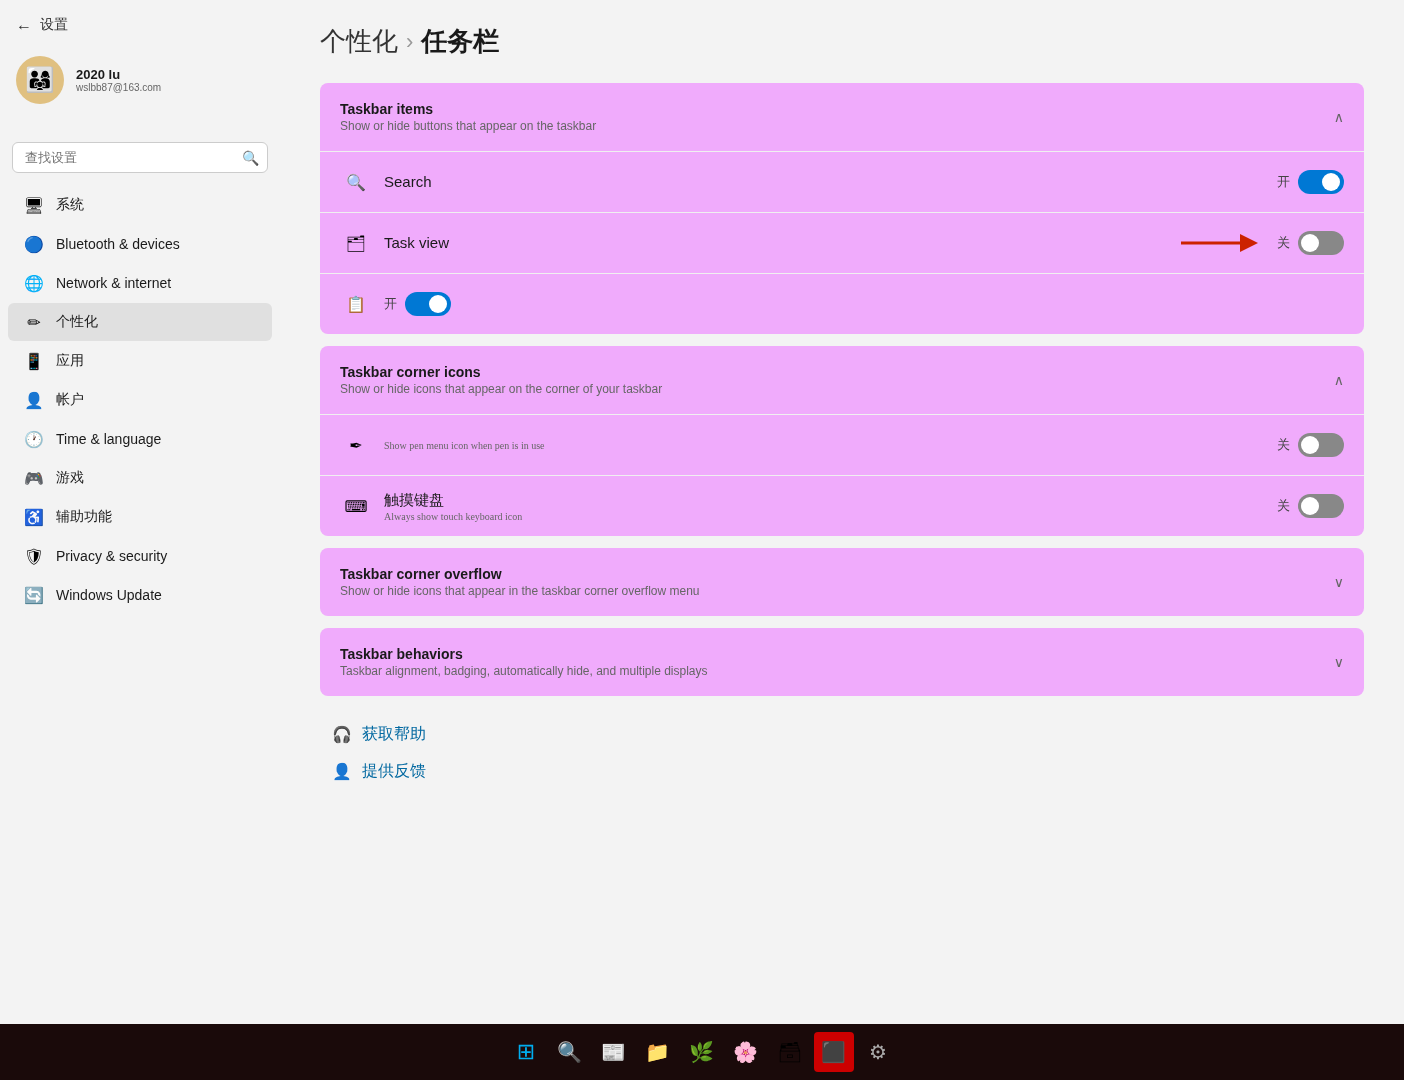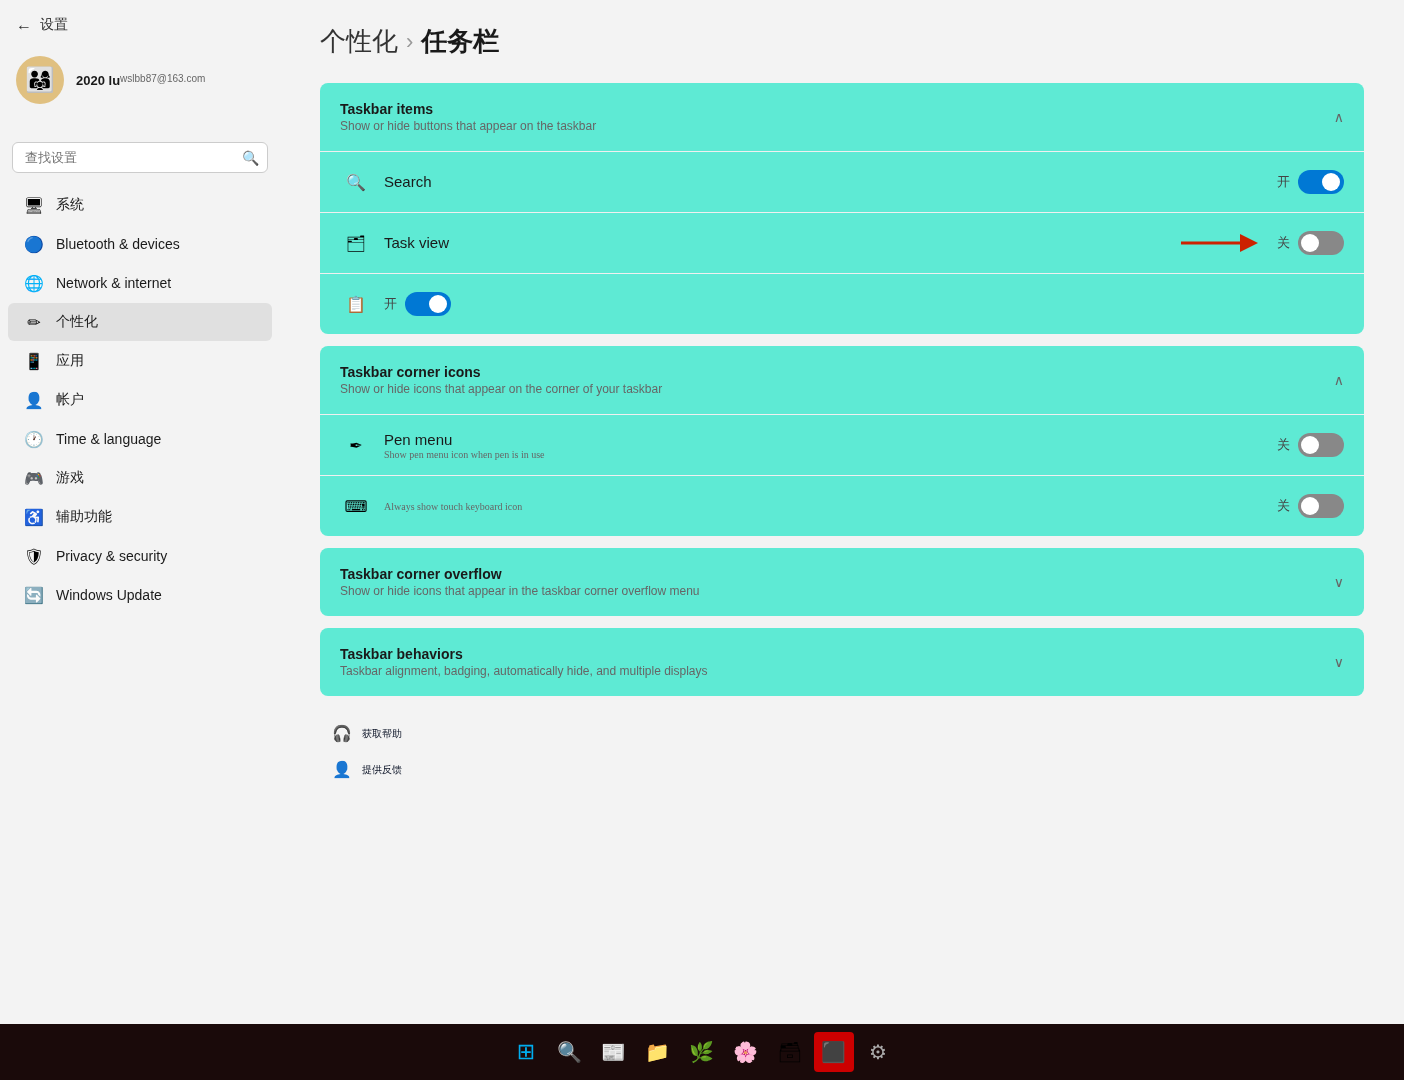--- a/index.html
+++ b/index.html
@@ -8,41 +8,41 @@
     .main-area { display: flex; flex: 1; overflow: hidden; }
 
     
     .sidebar { width: 280px; background: #f3f3f3; display: flex; flex-direction: column; padding: 8px 0; flex-shrink: 0; }
     .sidebar-back { display: flex; align-items: center; gap: 8px; padding: 8px 16px; cursor: pointer; margin-bottom: 4px; }
     .back-arrow { font-size: 16px; color: #333; }
     .back-label { font-size: 14px; color: #333; }
 
     .user-profile { display: flex; align-items: center; gap: 12px; padding: 10px 16px; margin-bottom: 8px; }
     .user-avatar { width: 48px; height: 48px; border-radius: 50%; background: #e0c080; overflow: hidden; display: flex; align-items: center; justify-content: center; font-size: 24px; }
-    .user-info { display: flex; flex-direction: row; justify-content: space-between; }
+    .user-info { display: flex; flex-direction: column; justify-content: space-between; }
     .user-name { font-size: 13px; font-weight: 600; color: #1a1a1a; }
     .user-email { font-size: 10px; color: #666; }
 
     .search-box { margin: 20px 12px 12px; position: relative; }
     .search-box input { width: 100%; padding: 7px 32px 7px 12px; border: 1px solid #ccc; border-radius: 6px; background: #fff; font-size: 13px; outline: none; }
     .search-icon-btn { position: absolute; right: 8px; top: 50%; transform: translateY(-50%); color: #666; font-size: 14px; }
 
     .nav-item { display: flex; align-items: center; gap: 12px; padding: 9px 16px; cursor: pointer; border-radius: 6px; margin: 1px 8px; }
     .nav-item.active { background: #e0e0e0; }
     .nav-icon { width: 20px; height: 20px; display: flex; align-items: center; justify-content: center; font-size: 16px; flex-shrink: 0; }
     .nav-label { font-size: 14px; color: #1a1a1a; }
 
     
     .content { flex: 1; overflow-y: auto; padding: 24px 40px; background: #f3f3f3; }
     .breadcrumb { display: flex; align-items: center; gap: 8px; margin-bottom: 24px; }
     .breadcrumb-parent { font-size: 26px; color: #333; font-weight: 400; }
     .breadcrumb-sep { font-size: 22px; color: #999; }
     .breadcrumb-current { font-size: 26px; font-weight: 600; color: #1a1a1a; }
 
-    .section-card { background: #5eead4; border-radius: 8px; margin-bottom: 12px; overflow: hidden; }
+    .section-card { background: #f0abfc; border-radius: 8px; margin-bottom: 12px; overflow: hidden; }
     .section-header { display: flex; align-items: center; justify-content: space-between; padding: 18px 20px; cursor: pointer; }
     .section-title-block { }
     .section-title { font-size: 14px; font-weight: 600; color: #1a1a1a; margin-bottom: 2px; }
     .section-subtitle { font-size: 12px; color: #666; }
     .section-chevron { font-size: 14px; color: #666; }
 
     .section-body { border-top: 1px solid #f0f0f0; }
 
     .setting-row { display: flex; align-items: center; padding: 14px 20px; border-bottom: 1px solid #f0f0f0; }
     .setting-row:last-child { border-bottom: none; }
@@ -58,21 +58,21 @@
     .toggle-track { width: 46px; height: 24px; border-radius: 12px; cursor: pointer; display: flex; align-items: center; transition: background 0.2s; }
     .toggle-track.on { background: #0078d4; }
     .toggle-track.off { background: #888; }
     .toggle-thumb { width: 18px; height: 18px; border-radius: 50%; background: #fff; transition: transform 0.2s; }
     .toggle-track.on .toggle-thumb { transform: translateX(24px); }
     .toggle-track.off .toggle-thumb { transform: translateX(3px); }
 
     
     .help-section { margin-top: 20px; padding: 0 8px; }
     .help-link { display: flex; align-items: center; gap: 10px; padding: 8px 4px; cursor: pointer; }
-    .help-link-text { font-size: 10px; color: #0f172a; text-decoration: none; }
+    .help-link-text { font-size: 16px; color: #0369a1; text-decoration: none; }
     .help-icon { width: 20px; height: 20px; color: #666; font-size: 16px; }
 
     
     .taskbar { height: 56px; background: #1a0a0a; display: flex; align-items: center; padding: 0 8px; gap: 4px; flex-shrink: 0; }
     .taskbar-center { display: flex; align-items: center; gap: 4px; margin: 0 auto; }
     .taskbar-icon { width: 40px; height: 40px; display: flex; align-items: center; justify-content: center; cursor: pointer; border-radius: 4px; font-size: 20px; }
   </style>
 </head>
 <body>
 
@@ -223,36 +223,36 @@
       <div class="section-title-block">
         <div class="section-title">Taskbar corner icons</div>
         <div class="section-subtitle">Show or hide icons that appear on the corner of your taskbar</div>
       </div>
       <span class="section-chevron">∧</span>
     </div>
     <div class="section-body">
         <div class="setting-row">
           <div class="setting-icon">✒</div>
           <div class="setting-info">
-            <div class="setting-name">Pen menu</div>
             <div class="setting-desc">Show pen menu icon when pen is in use</div>
           </div>
           <div class="setting-right">
 
             <span class="setting-state">关</span>
             <div class="toggle">
               <div class="toggle-track off">
                 <div class="toggle-thumb"></div>
               </div>
             </div>
           </div>
         </div>
         <div class="setting-row">
           <div class="setting-icon">⌨</div>
           <div class="setting-info">
+            <div class="setting-name">触摸键盘</div>
             <div class="setting-desc">Always show touch keyboard icon</div>
           </div>
           <div class="setting-right">
 
             <span class="setting-state">关</span>
             <div class="toggle">
               <div class="toggle-track off">
                 <div class="toggle-thumb"></div>
               </div>
             </div>

